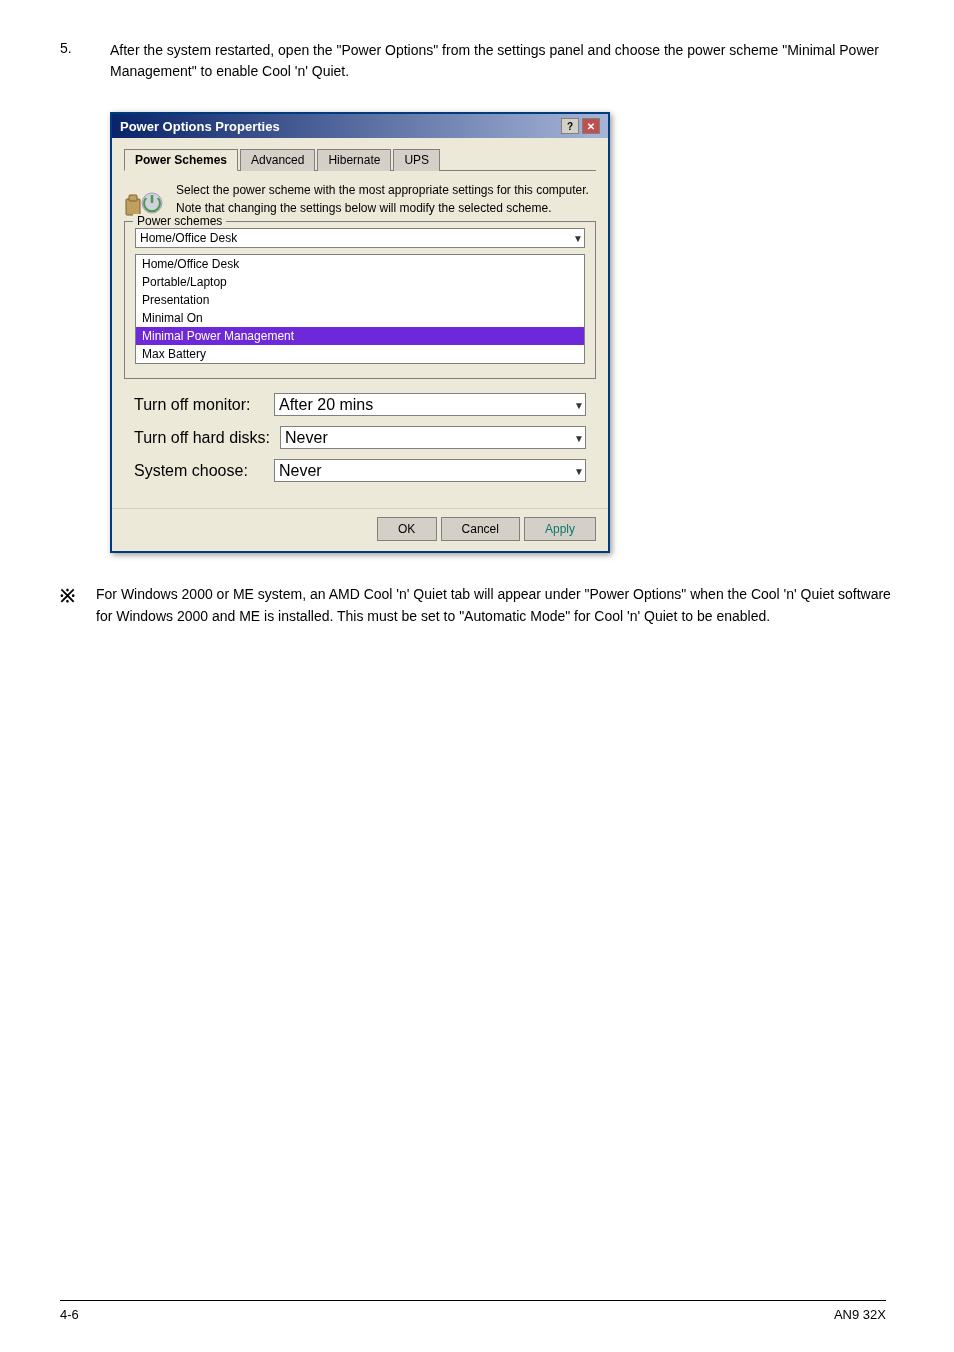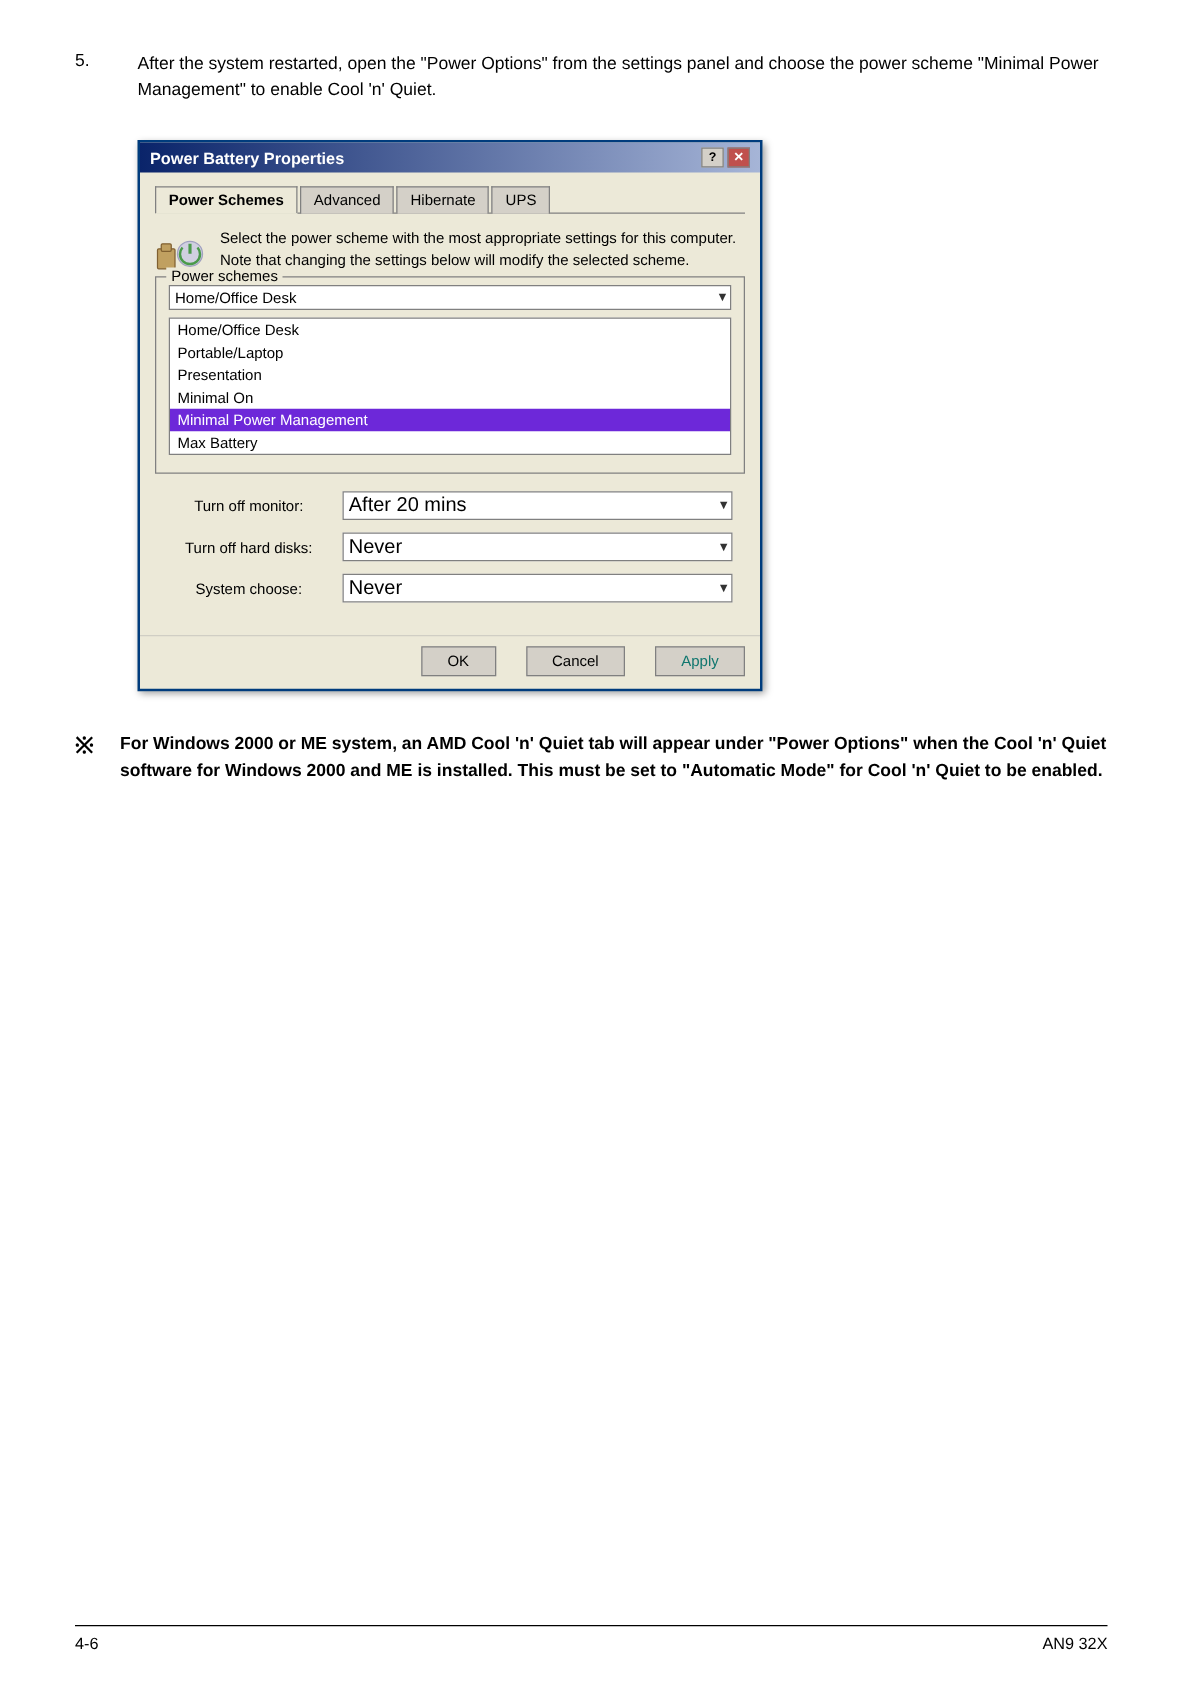--- a/index.html
+++ b/index.html
@@ -177,23 +177,22 @@
     .settings-area {
       padding: 4px 10px;
     }
     .setting-row {
       display: flex;
       align-items: center;
       margin-bottom: 10px;
       gap: 10px;
     }
     .setting-label {
-      font-size: 12px;
+      font-size: 16px;
       min-width: 130px;
-      text-align: center;
     }
     .setting-dropdown {
       flex: 1;
       position: relative;
     }
     .setting-select {
       width: 100%;
       padding: 2px 4px;
       font-size: 16px;
       border: 1px solid #808080;
@@ -210,21 +209,21 @@
       transform: translateY(-50%);
       font-size: 10px;
       pointer-events: none;
       color: #333;
     }
 
     
     .dialog-buttons {
       display: flex;
       justify-content: flex-end;
-      gap: 24px;
+      gap: 4px;
       padding: 8px 12px 10px 12px;
       border-top: 1px solid #d0cec4;
       margin-top: 4px;
     }
     .btn {
       padding: 4px 20px;
       font-size: 12px;
       border: 1px solid #808080;
       background: #d4d0c8;
       cursor: pointer;
@@ -242,21 +241,21 @@
       gap: 12px;
       align-items: flex-start;
     }
     .note-symbol {
       font-size: 18px;
       font-weight: bold;
       min-width: 24px;
     }
     .note-text {
       font-size: 14px;
-      font-weight: bold;
+      font-weight: normal;
       line-height: 1.6;
     }
 
     
     .footer {
       position: absolute;
       bottom: 30px;
       left: 60px;
       right: 68px;
       display: flex;
@@ -270,21 +269,21 @@
 <body>
 
 <div class="step-block">
   <span class="step-num">5.</span>
   <span class="step-text">After the system restarted, open the "Power Options" from the settings panel and choose the power scheme "Minimal Power Management" to enable Cool 'n' Quiet.</span>
 </div>
 
 <div class="dialog">
 
   <div class="dialog-titlebar">
-    <span class="titlebar-title">Power Battery Properties</span>
+    <span class="titlebar-title">Power Options Properties</span>
     <div class="titlebar-controls">
       <div class="title-btn">?</div>
       <div class="title-btn close-btn">✕</div>
     </div>
   </div>
 
   <div class="dialog-content">
     <div class="tabs">
       <div class="tab active">Power Schemes</div>
       <div class="tab">Advanced</div>

